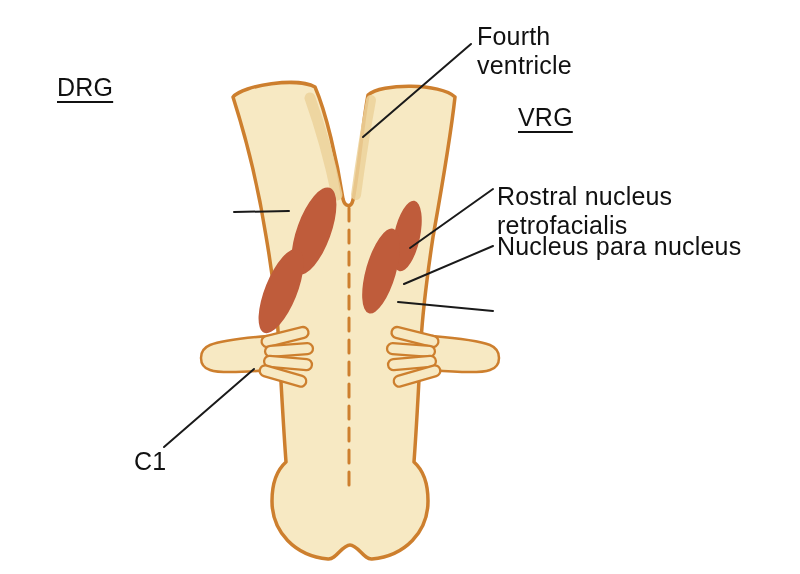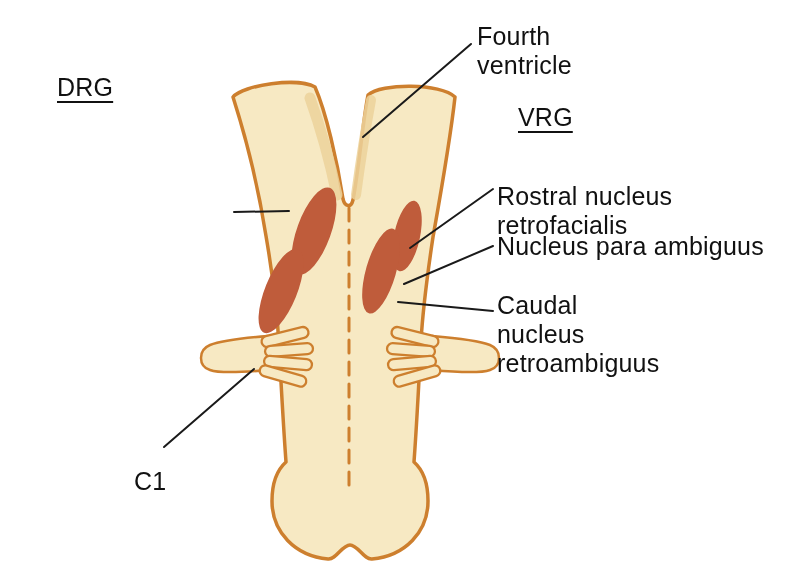--- a/index.html
+++ b/index.html
@@ -99,20 +99,17 @@
 ventricle</div>
 
   <div class="label underlined" style="left:57px; top:73px;text-align:center;">DRG</div>
 
   <div class="label underlined" style="left:518px; top:103px;">VRG</div>
 
 
   <div class="label" style="left:497px; top:155px;margin-top:27px;">Rostral nucleus
 retrofacialis</div>
 
-  <div class="label" style="left:497px; top:232px;">Nucleus para ambiguus</div>
+  <div class="label" style="left:497px; top:232px;">Nucleus para nucleus</div>
 
-  <div class="label" style="left:497px; top:291px;">Caudal
-nucleus
-retroambiguus</div>
 
-  <div class="label" style="left:134px; top:467px;">C1</div>
+  <div class="label" style="left:134px; top:447px;">C1</div>
 </div>
 
 </body></html>

